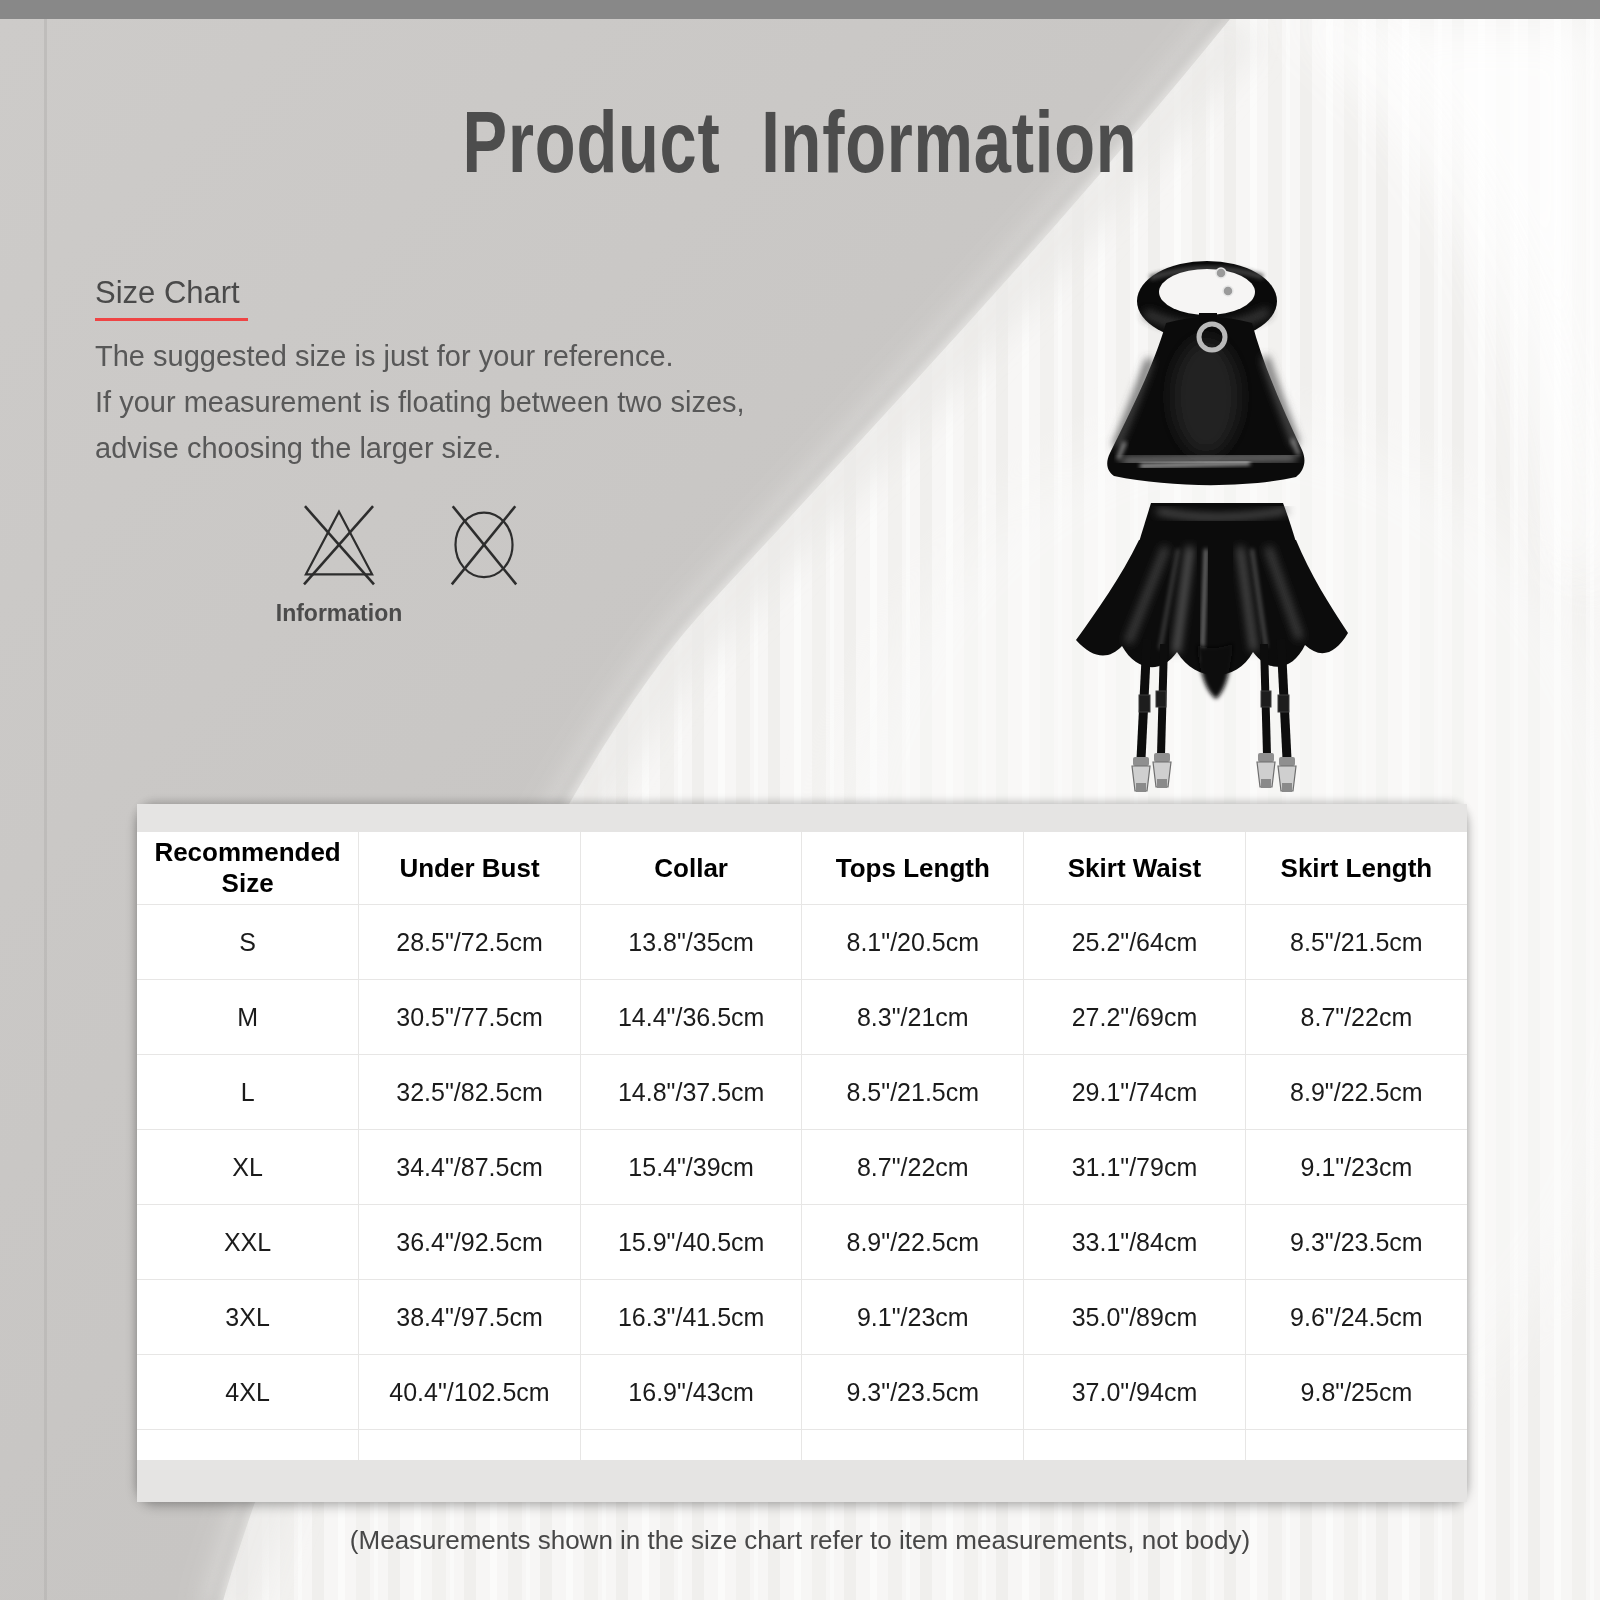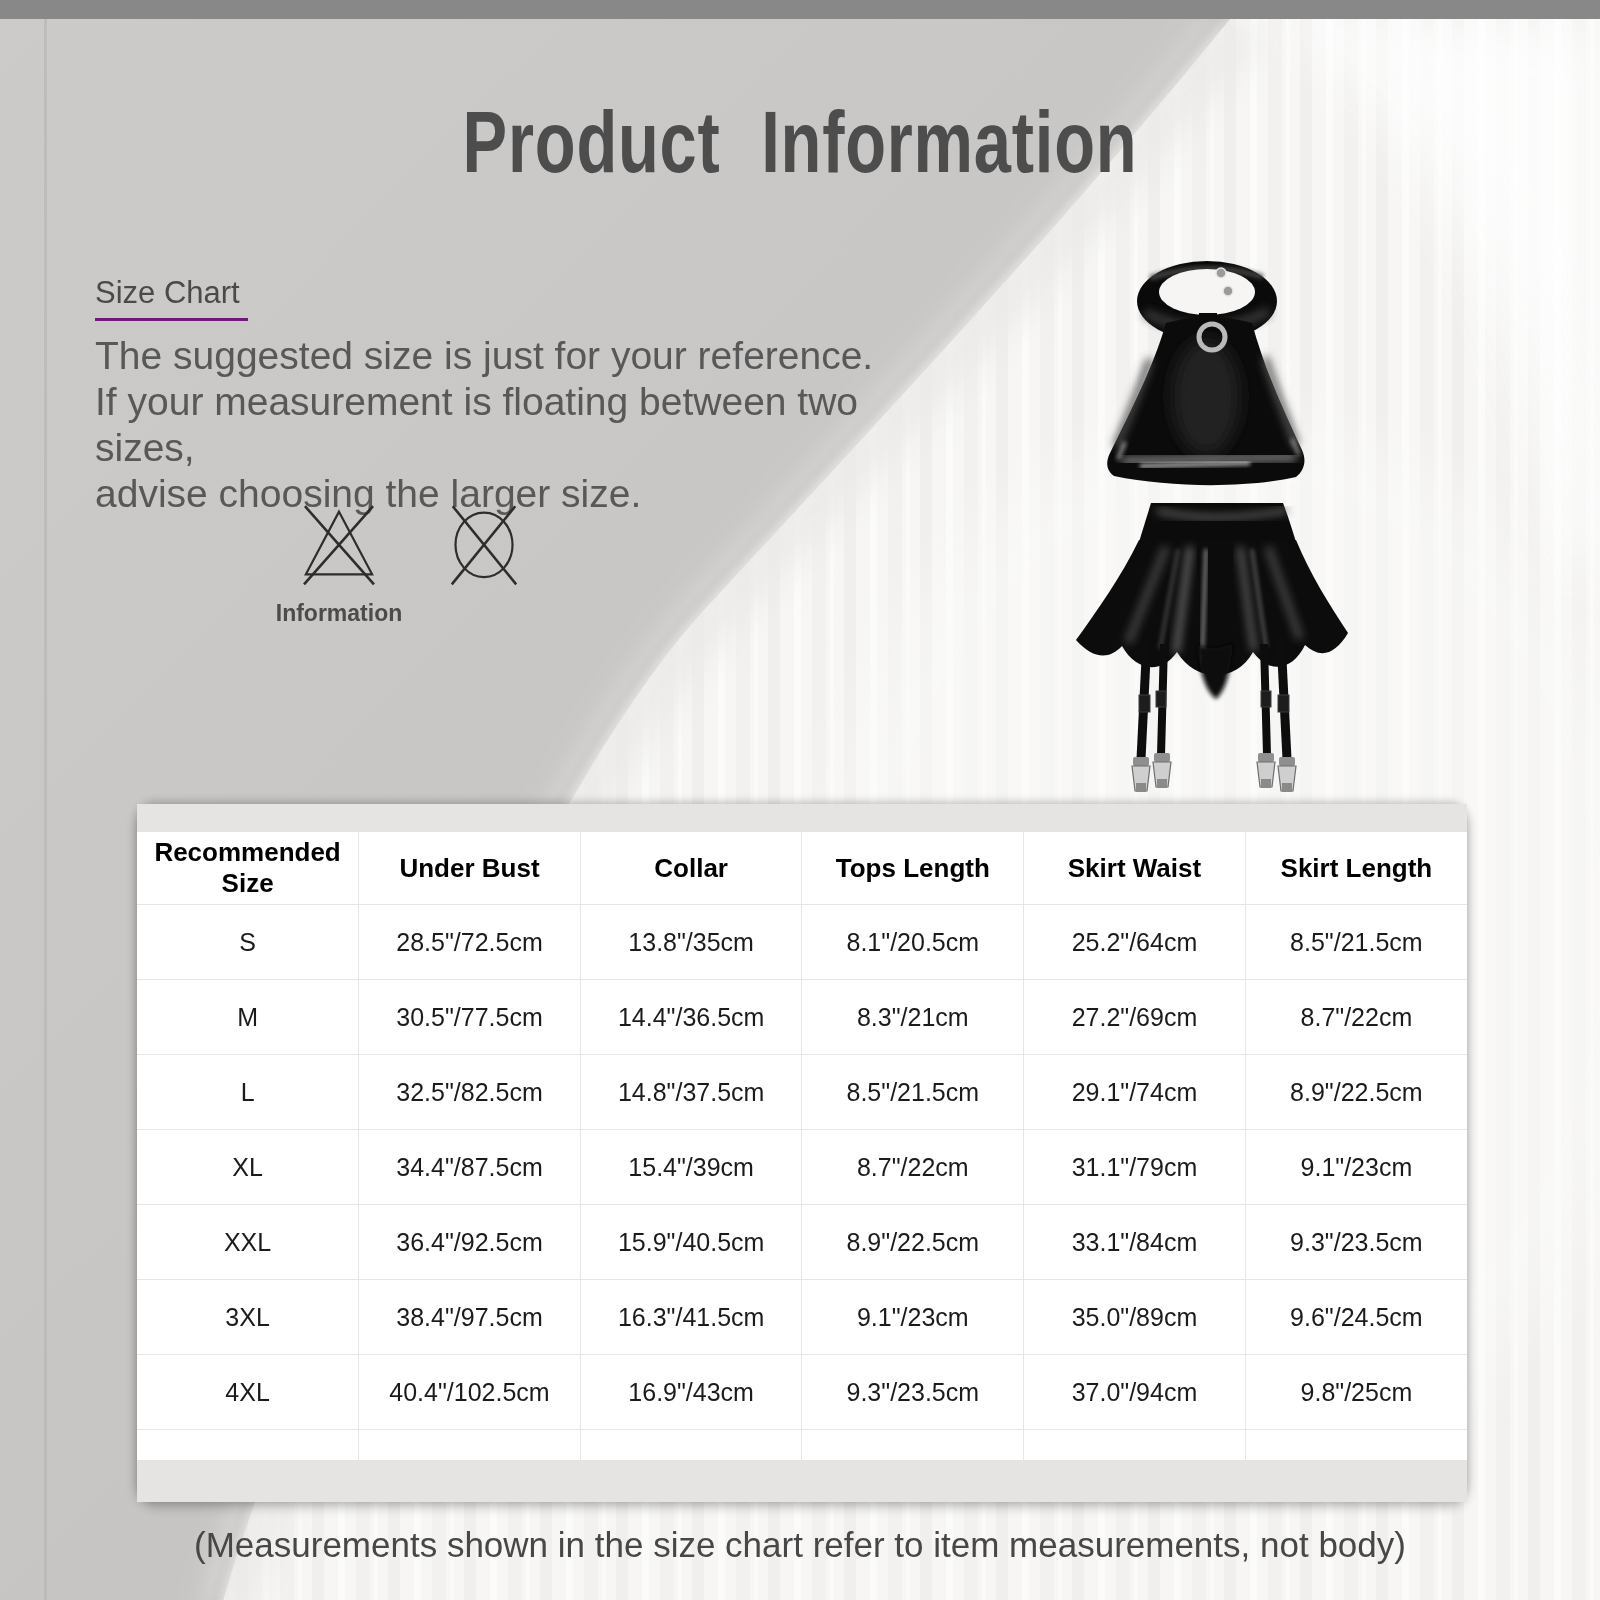--- a/index.html
+++ b/index.html
@@ -17,23 +17,23 @@
     left:0;top:72px;width:1600px;text-align:center;
     font-size:88px;font-weight:bold;color:#4d4d4d;
     letter-spacing:1px;word-spacing:28px;
     transform:scaleX(0.76);
   }
 
   
   .sc{left:95px;top:256px;width:820px;}
   .sc-heading{
     display:inline-block;font-size:31px;color:#4a4a4a;
-    border-bottom:3px solid #701a75;padding:0 8px 7px 0;margin-bottom:12px;
-  }
-  .sc-line{font-size:39px;color:#585858;line-height:46px;}
+    border-bottom:3px solid #ef4444;padding:0 8px 7px 0;margin-bottom:12px;
+  }
+  .sc-line{font-size:29px;color:#585858;line-height:46px;}
 
   
   .care-item{position:absolute;top:0;text-align:center;}
   .care-icon-box{height:92px;display:flex;align-items:flex-end;justify-content:center;}
   .care-label{
     margin-top:10px;font-size:23px;font-weight:bold;color:#4b4b4b;line-height:29px;
   }
   .care-item.first .care-label{text-align:left;}
 
   
@@ -54,21 +54,21 @@
   .size-table td{
     height:74px;font-size:25px;color:#1b1b1b;text-align:center;
     border-right:1px solid #e7e6e5;border-bottom:1px solid #e7e6e5;padding:0;
   }
   .size-table th:last-child,.size-table td:last-child{border-right:none;}
   .size-table tr.spacer-row td{height:30px;border-bottom:none;}
 
   
   .footer-note{
     left:0;top:1506px;width:1600px;text-align:center;
-    font-size:35px;color:#474747;
+    font-size:26px;color:#474747;
   }
 
   
   .product{left:1000px;top:228px;width:400px;height:560px;}
 </style>
 </head>
 <body>
 
 <div class="canvas">
 

